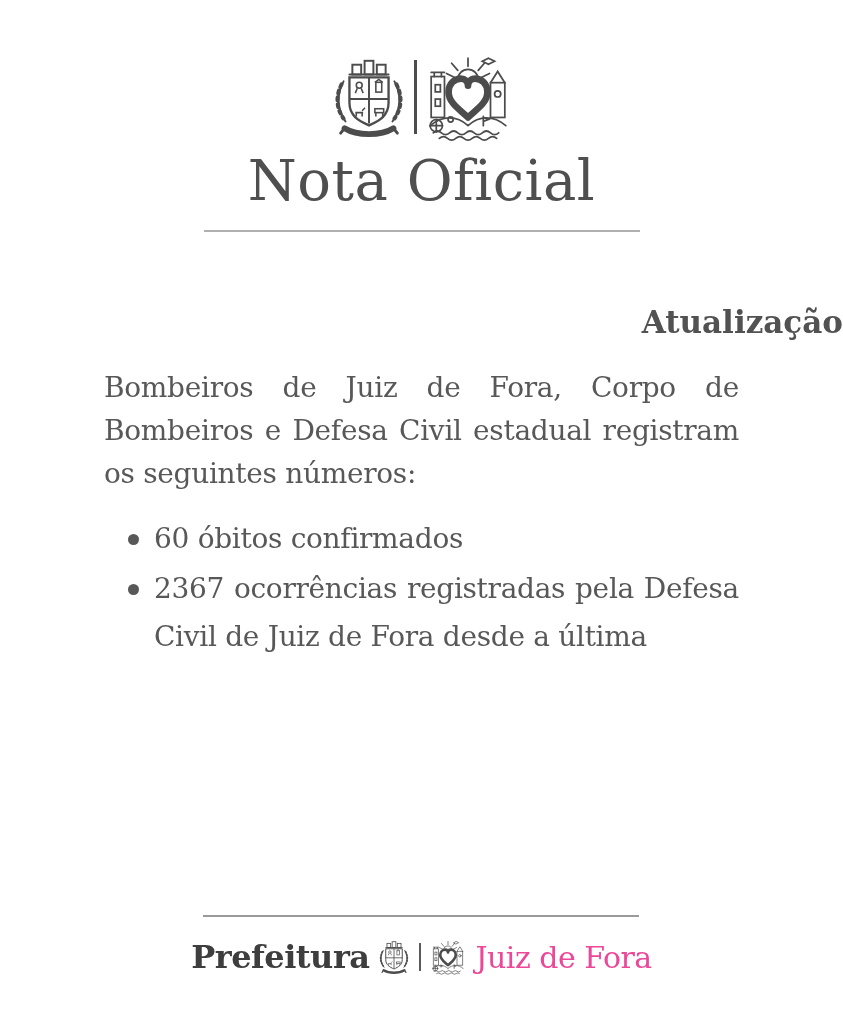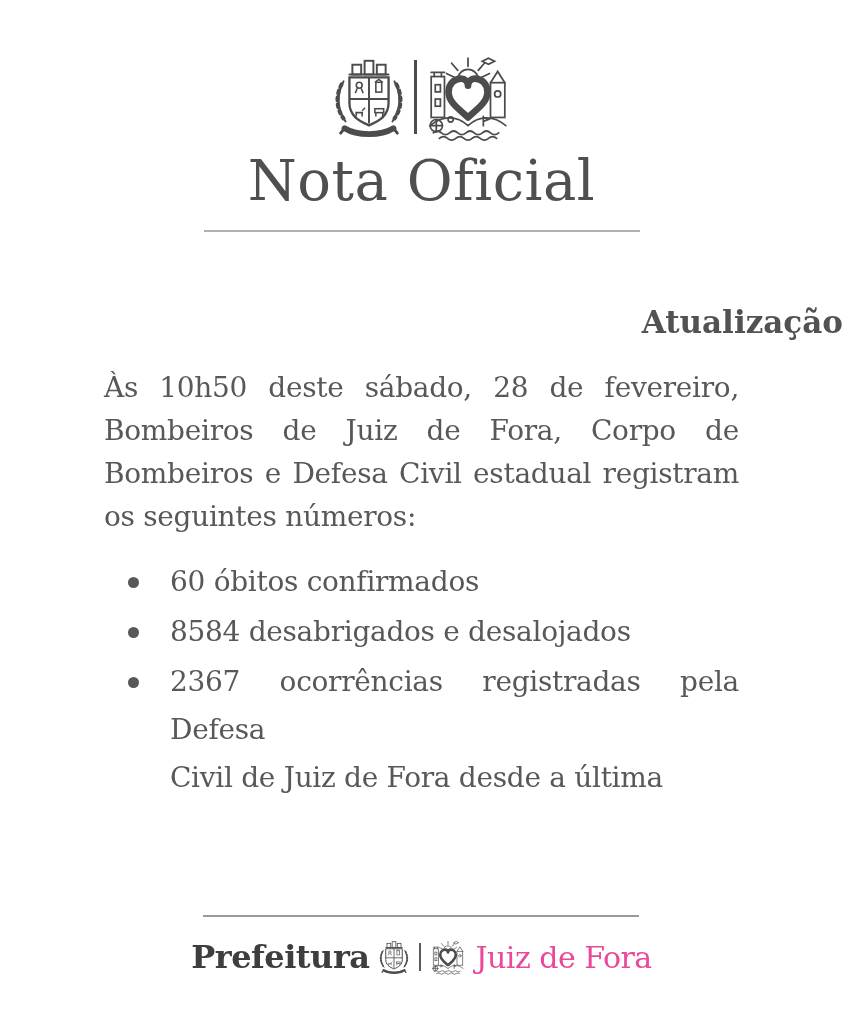--- a/index.html
+++ b/index.html
@@ -94,21 +94,20 @@
     top: 19px;
     width: 11px;
     height: 11px;
     border-radius: 50%;
     background: #585858;
   }
   .bullet-line {
     line-height: 48px;
     text-align: justify;
     text-align-last: justify;
-    margin-left: 16px;
   }
   .bullet-line:last-child { text-align-last: left; }
   
   .footer {
     position: absolute;
     left: 0;
     top: 938px;
     width: 100%;
     display: flex;
     justify-content: center;
@@ -220,32 +219,28 @@
         <use href="#sym-heart"></use>
       </svg>
   </div>
 
   <h1 class="title">Nota Oficial</h1>
   <hr class="rule">
 
   <h2 class="heading">Atualização</h2>
 
   <div class="body-text">
-    <div class="pline">Às 10h50 deste sábado, 28 de fevereiro,</div>
     <div class="pline">Bombeiros de Juiz de Fora, Corpo de</div>
     <div class="pline">Bombeiros e Defesa Civil estadual registram</div>
     <div class="pline">os seguintes números:</div>
   </div>
 
   <ul class="bullets">
     <li>
       <div class="bullet-line">60 óbitos confirmados</div>
-    </li>
-    <li>
-      <div class="bullet-line">8584 desabrigados e desalojados</div>
     </li>
     <li>
       <div class="bullet-line">2367 ocorrências registradas pela Defesa</div>
       <div class="bullet-line">Civil de Juiz de Fora desde a última</div>
     </li>
   </ul>
 
   <hr class="rule-bottom">
 
   <div class="footer">

